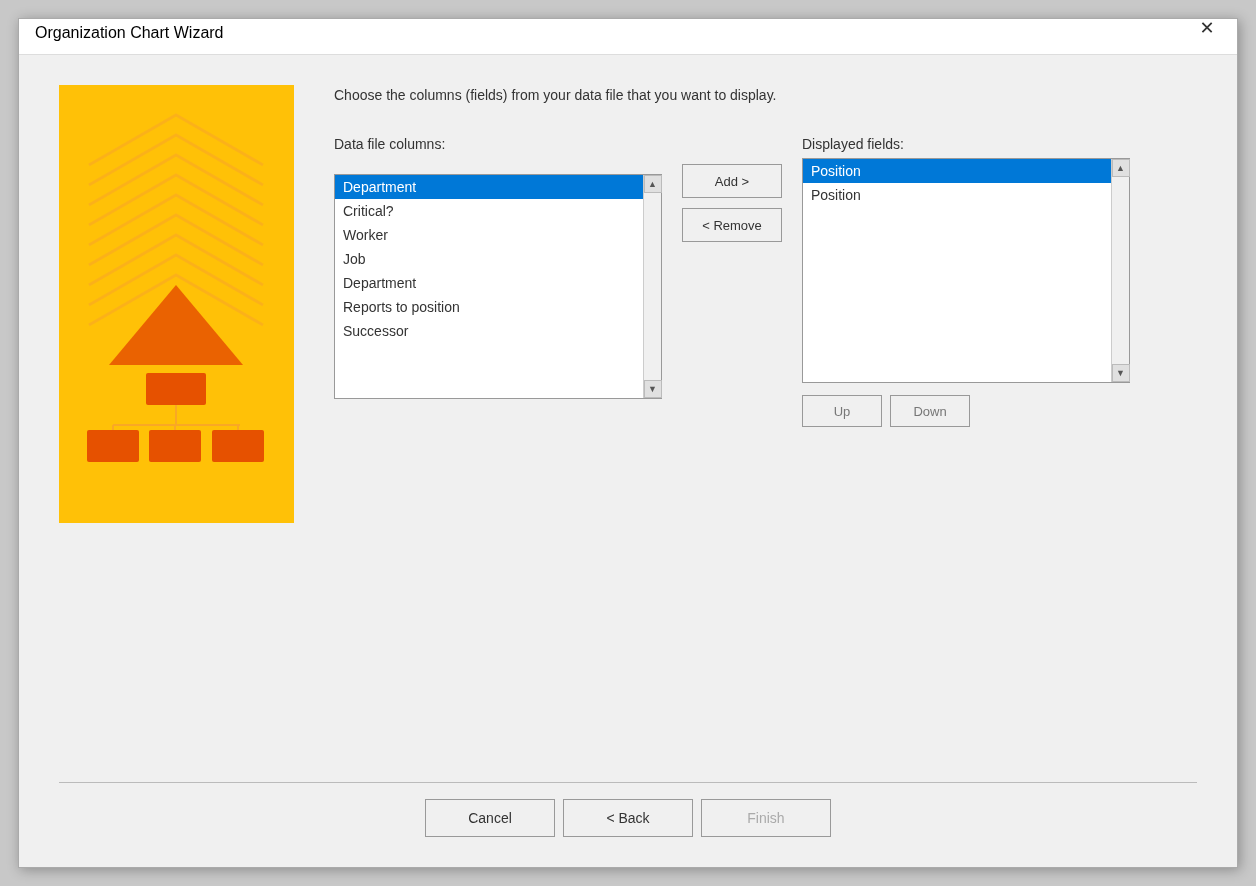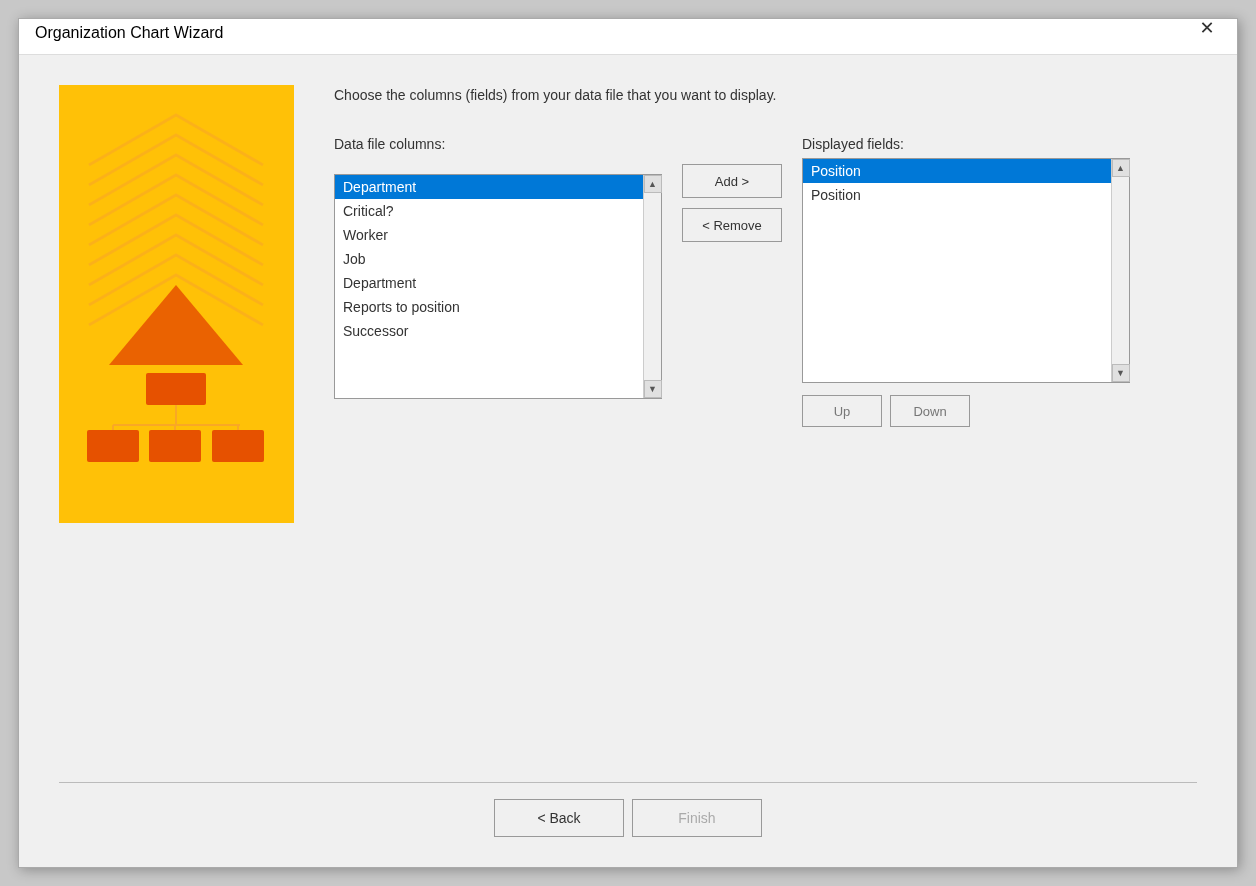--- a/index.html
+++ b/index.html
@@ -315,17 +315,18 @@
               <button class="up-down-btn">Down</button>
             </div>
           </div>
 
         </div>
       </div>
     </div>
 
     <div class="footer-separator"></div>
     <div class="footer">
+      <button class="footer-btn">Cancel</button>
       <button class="footer-btn">&lt; Back</button>
       <button class="footer-btn disabled">Finish</button>
     </div>
   </div>
 </div>
 
 </body></html>

